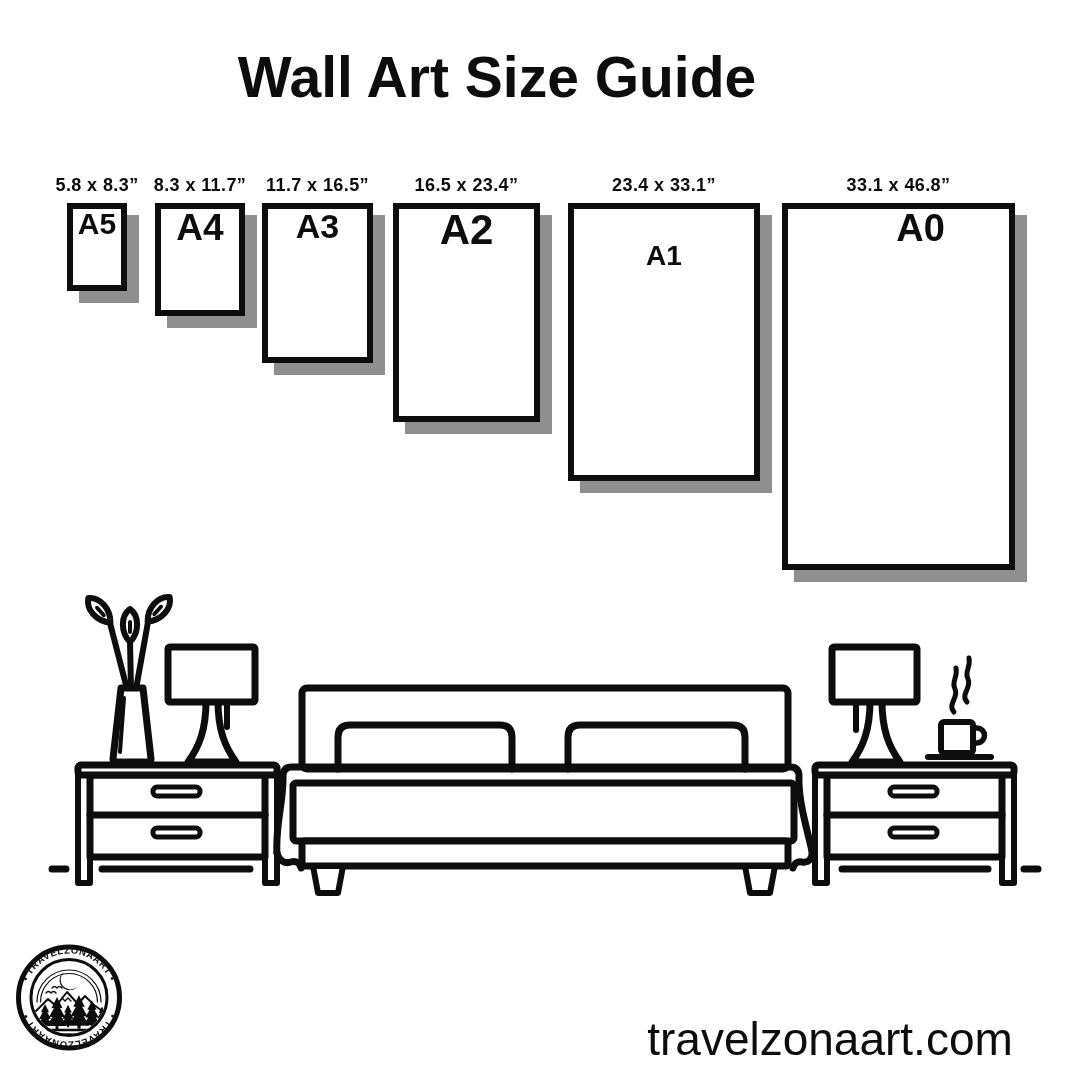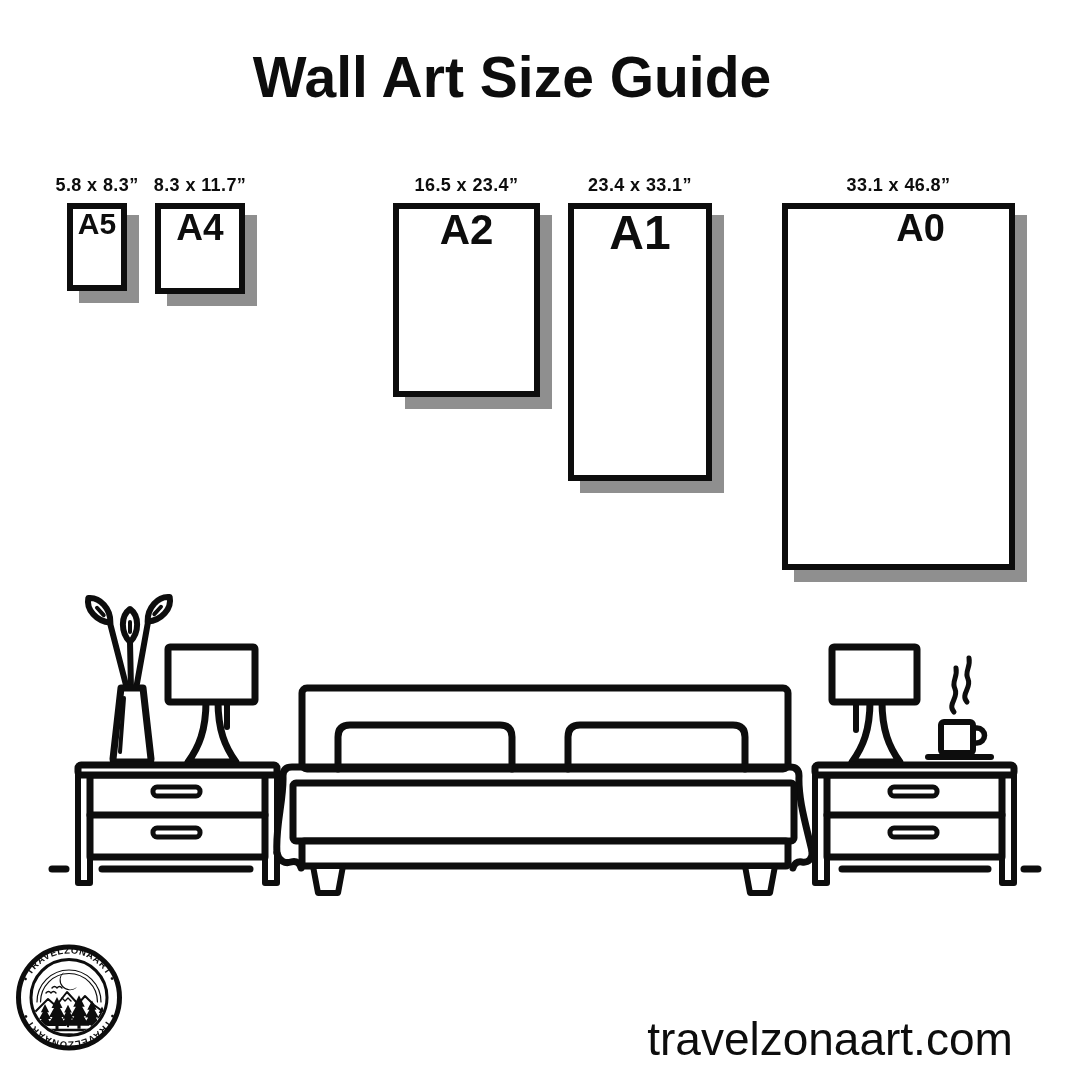--- a/index.html
+++ b/index.html
@@ -11,41 +11,40 @@
   html,body{background:#fff;}
   body{font-family:"Liberation Sans", sans-serif;}
   #canvas{
     position:relative;width:1080px;height:1080px;margin:0 auto;
     background:var(--bg);overflow:hidden;
   }
   .page-title{
     position:absolute;left:0;top:44px;width:994px;
     text-align:center;font-size:57px;font-weight:800;color:var(--ink);
     letter-spacing:0px;
-    margin-left:15px;
   }
   
   .frame{position:absolute;}
   .paper{
     position:relative;width:100%;height:100%;
     background:#fff;border:6px solid var(--ink);
     box-shadow:12px 12px 0 var(--shadow);
     display:flex;align-items:flex-start;justify-content:center;
   }
   .size-letter{font-weight:700;color:var(--ink);line-height:1;}
   .dim{
     position:absolute;bottom:calc(100% + 7px);left:50%;
     transform:translateX(-50%);white-space:nowrap;
     font-size:18px;font-weight:700;color:var(--ink);letter-spacing:.4px;
   }
   .f-a5{left:67px;top:203px;width:60px;height:88px;}  .f-a5 .size-letter{font-size:30px;}
-  .f-a4{left:155px;top:203px;width:90px;height:91px;} .f-a4 .size-letter{font-size:37px;}
+  .f-a4{left:155px;top:203px;width:90px;height:113px;} .f-a4 .size-letter{font-size:37px;}
   .f-a3{left:262px;top:203px;width:111px;height:160px;}.f-a3 .size-letter{font-size:34px;}
-  .f-a2{left:393px;top:203px;width:147px;height:194px;}.f-a2 .size-letter{font-size:42px;}
-  .f-a1{left:568px;top:203px;width:144px;height:278px;}.f-a1 .size-letter{font-size:48px;}
+  .f-a2{left:393px;top:203px;width:147px;height:219px;}.f-a2 .size-letter{font-size:42px;}
+  .f-a1{left:568px;top:203px;width:192px;height:278px;}.f-a1 .size-letter{font-size:28px;margin-top:33px;}
   .f-a0{left:782px;top:203px;width:233px;height:367px;}.f-a0 .size-letter{font-size:38px;margin-left:44px;}
   
   #scene{position:absolute;left:0;top:585px;width:1080px;height:325px;}
   #scene path,#scene rect,#scene line{vector-effect:none;}
   
   #logo{position:absolute;left:12px;top:938px;width:116px;height:116px;}
   .arc-text{font-family:"Liberation Sans",sans-serif;font-weight:700;font-size:9.5px;letter-spacing:.6px;fill:var(--ink);}
   .website{
     position:absolute;left:830px;top:1012px;transform:translateX(-50%);
     font-size:46px;font-weight:400;color:var(--ink);white-space:nowrap;
@@ -61,20 +60,26 @@
   <div class="frame f-a5">
     <div class="dim">5.8 x 8.3”</div>
     <div class="paper">
       <span class="size-letter">A5</span>
     </div>
   </div>
   <div class="frame f-a4">
     <div class="dim">8.3 x 11.7”</div>
     <div class="paper">
       <span class="size-letter">A4</span>
+    </div>
+  </div>
+  <div class="frame f-a3">
+    <div class="dim">11.7 x 16.5”</div>
+    <div class="paper">
+      <span class="size-letter">A3</span>
     </div>
   </div>
   <div class="frame f-a2">
     <div class="dim">16.5 x 23.4”</div>
     <div class="paper">
       <span class="size-letter">A2</span>
     </div>
   </div>
   <div class="frame f-a1">
     <div class="dim">23.4 x 33.1”</div>

